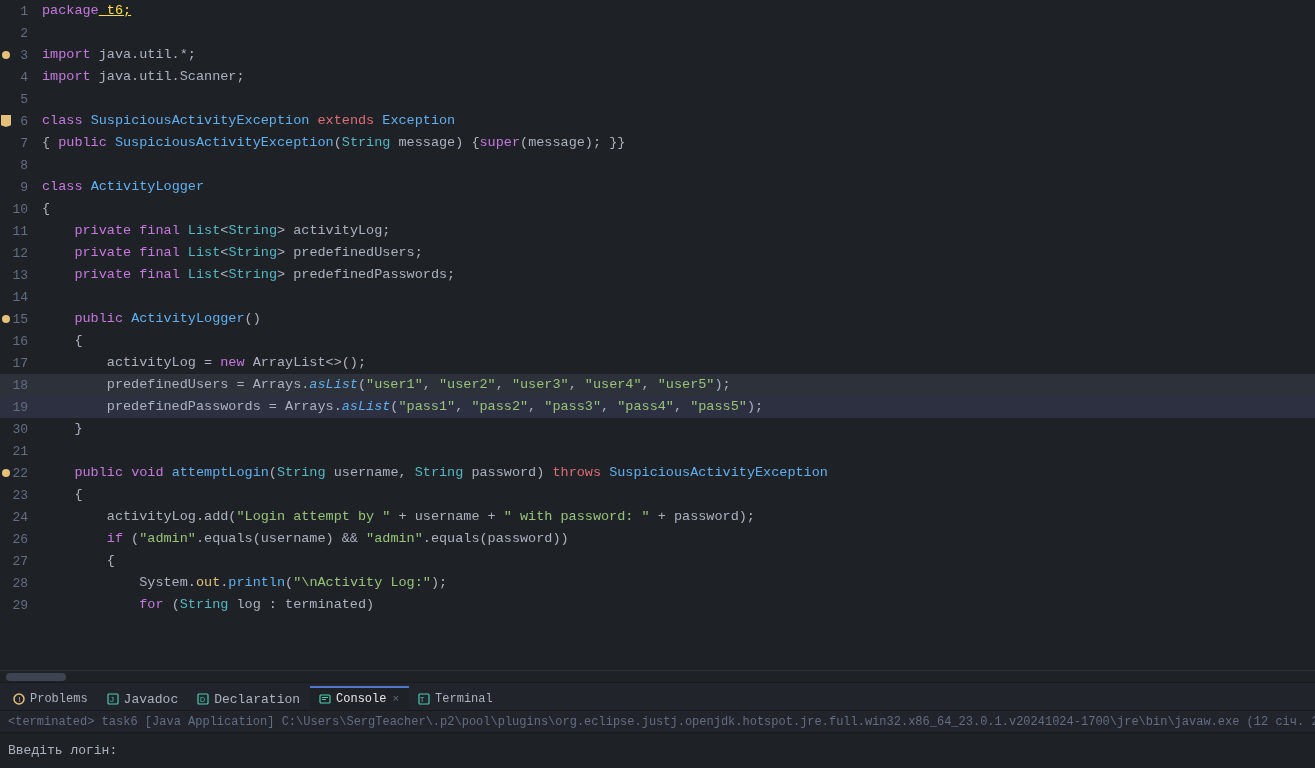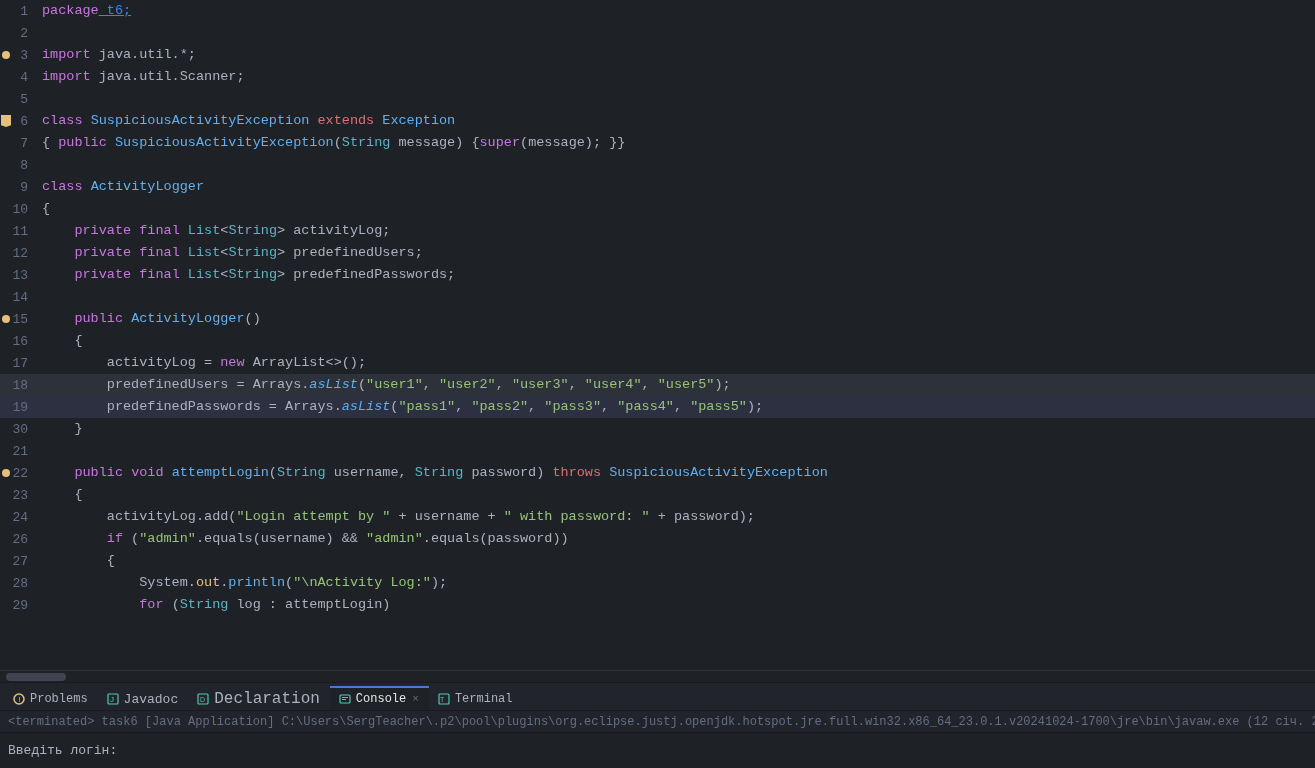--- a/index.html
+++ b/index.html
@@ -184,21 +184,21 @@
     }
   </style>
 </head>
 <body>
 
 <div class="editor-area">
   <div class="code-container">
     <div class="code-lines" id="code-lines">
         <div class="code-line">
           <div class="line-number">1</div>
-          <div class="code-content"><span style="color: rgb(198, 120, 221);">package</span><span style="color: #3b82f6; text-decoration: underline;"> t6;</span></div>
+          <div class="code-content"><span style="color: rgb(198, 120, 221);">package</span><span style="color: #fde047; text-decoration: underline;"> t6;</span></div>
         </div>
         <div class="code-line">
           <div class="line-number">2</div>
           <div class="code-content"></div>
         </div>
         <div class="code-line">
           <div class="line-number">3<div class="line-dot"></div></div>
           <div class="code-content"><span style="color: rgb(198, 120, 221);">import</span><span style="color: rgb(171, 178, 191);"> java.util.*;</span><span style="color: rgb(171, 178, 191);"></span></div>
         </div>
         <div class="code-line">
@@ -292,21 +292,21 @@
         <div class="code-line">
           <div class="line-number">27</div>
           <div class="code-content"><span style="color: rgb(171, 178, 191);">        {</span></div>
         </div>
         <div class="code-line">
           <div class="line-number">28</div>
           <div class="code-content"><span style="color: rgb(171, 178, 191);">            System.</span><span style="color: rgb(229, 192, 123);">out</span><span style="color: rgb(171, 178, 191);">.</span><span style="color: rgb(97, 175, 239);">println</span><span style="color: rgb(171, 178, 191);">(</span><span style="color: rgb(152, 195, 121);">"\nActivity Log:"</span><span style="color: rgb(171, 178, 191);">);</span></div>
         </div>
         <div class="code-line">
           <div class="line-number">29</div>
-          <div class="code-content"><span style="color: rgb(171, 178, 191);">            </span><span style="color: rgb(198, 120, 221);">for</span><span style="color: rgb(171, 178, 191);"> (</span><span style="color: rgb(86, 182, 194);">String</span><span style="color: rgb(171, 178, 191);"> log : attemptLogin)</span></div>
+          <div class="code-content"><span style="color: rgb(171, 178, 191);">            </span><span style="color: rgb(198, 120, 221);">for</span><span style="color: rgb(171, 178, 191);"> (</span><span style="color: rgb(86, 182, 194);">String</span><span style="color: rgb(171, 178, 191);"> log : terminated)</span></div>
         </div>
       </div>
   </div>
   <div class="h-scrollbar">
     <div class="h-scrollbar-thumb"></div>
   </div>
 </div>
 
 <div class="bottom-tabs" id="bottom-tabs">
     <div class="tab-item">
@@ -327,21 +327,21 @@
       </span>
       <span style="font-size: 13px;">Javadoc</span>
     </div>
     <div class="tab-item">
       <span class="tab-icon" style="color: rgb(78, 201, 176);">
         <svg width="12" height="12" viewBox="0 0 12 12">
           <rect x="1" y="1" width="10" height="10" rx="1" fill="none" stroke="#4ec9b0" stroke-width="1.2"></rect>
           <text x="3" y="9" font-size="7" fill="#4ec9b0" font-family="sans-serif">D</text>
         </svg>
       </span>
-      <span style="font-size: 16px;">Declaration</span>
+      <span style="font-size: 13px;">Declaration</span>
     </div>
     <div class="tab-item active">
       <span class="tab-icon" style="color: rgb(78, 201, 176);">
         <svg width="12" height="12" viewBox="0 0 12 12">
           <rect x="1" y="2" width="10" height="8" rx="1" fill="none" stroke="#4ec9b0" stroke-width="1.2"></rect>
           <rect x="3" y="4" width="6" height="1" fill="#4ec9b0"></rect>
           <rect x="3" y="6" width="4" height="1" fill="#4ec9b0"></rect>
         </svg>
       </span>
       <span style="font-size: 12px;">Console</span>

